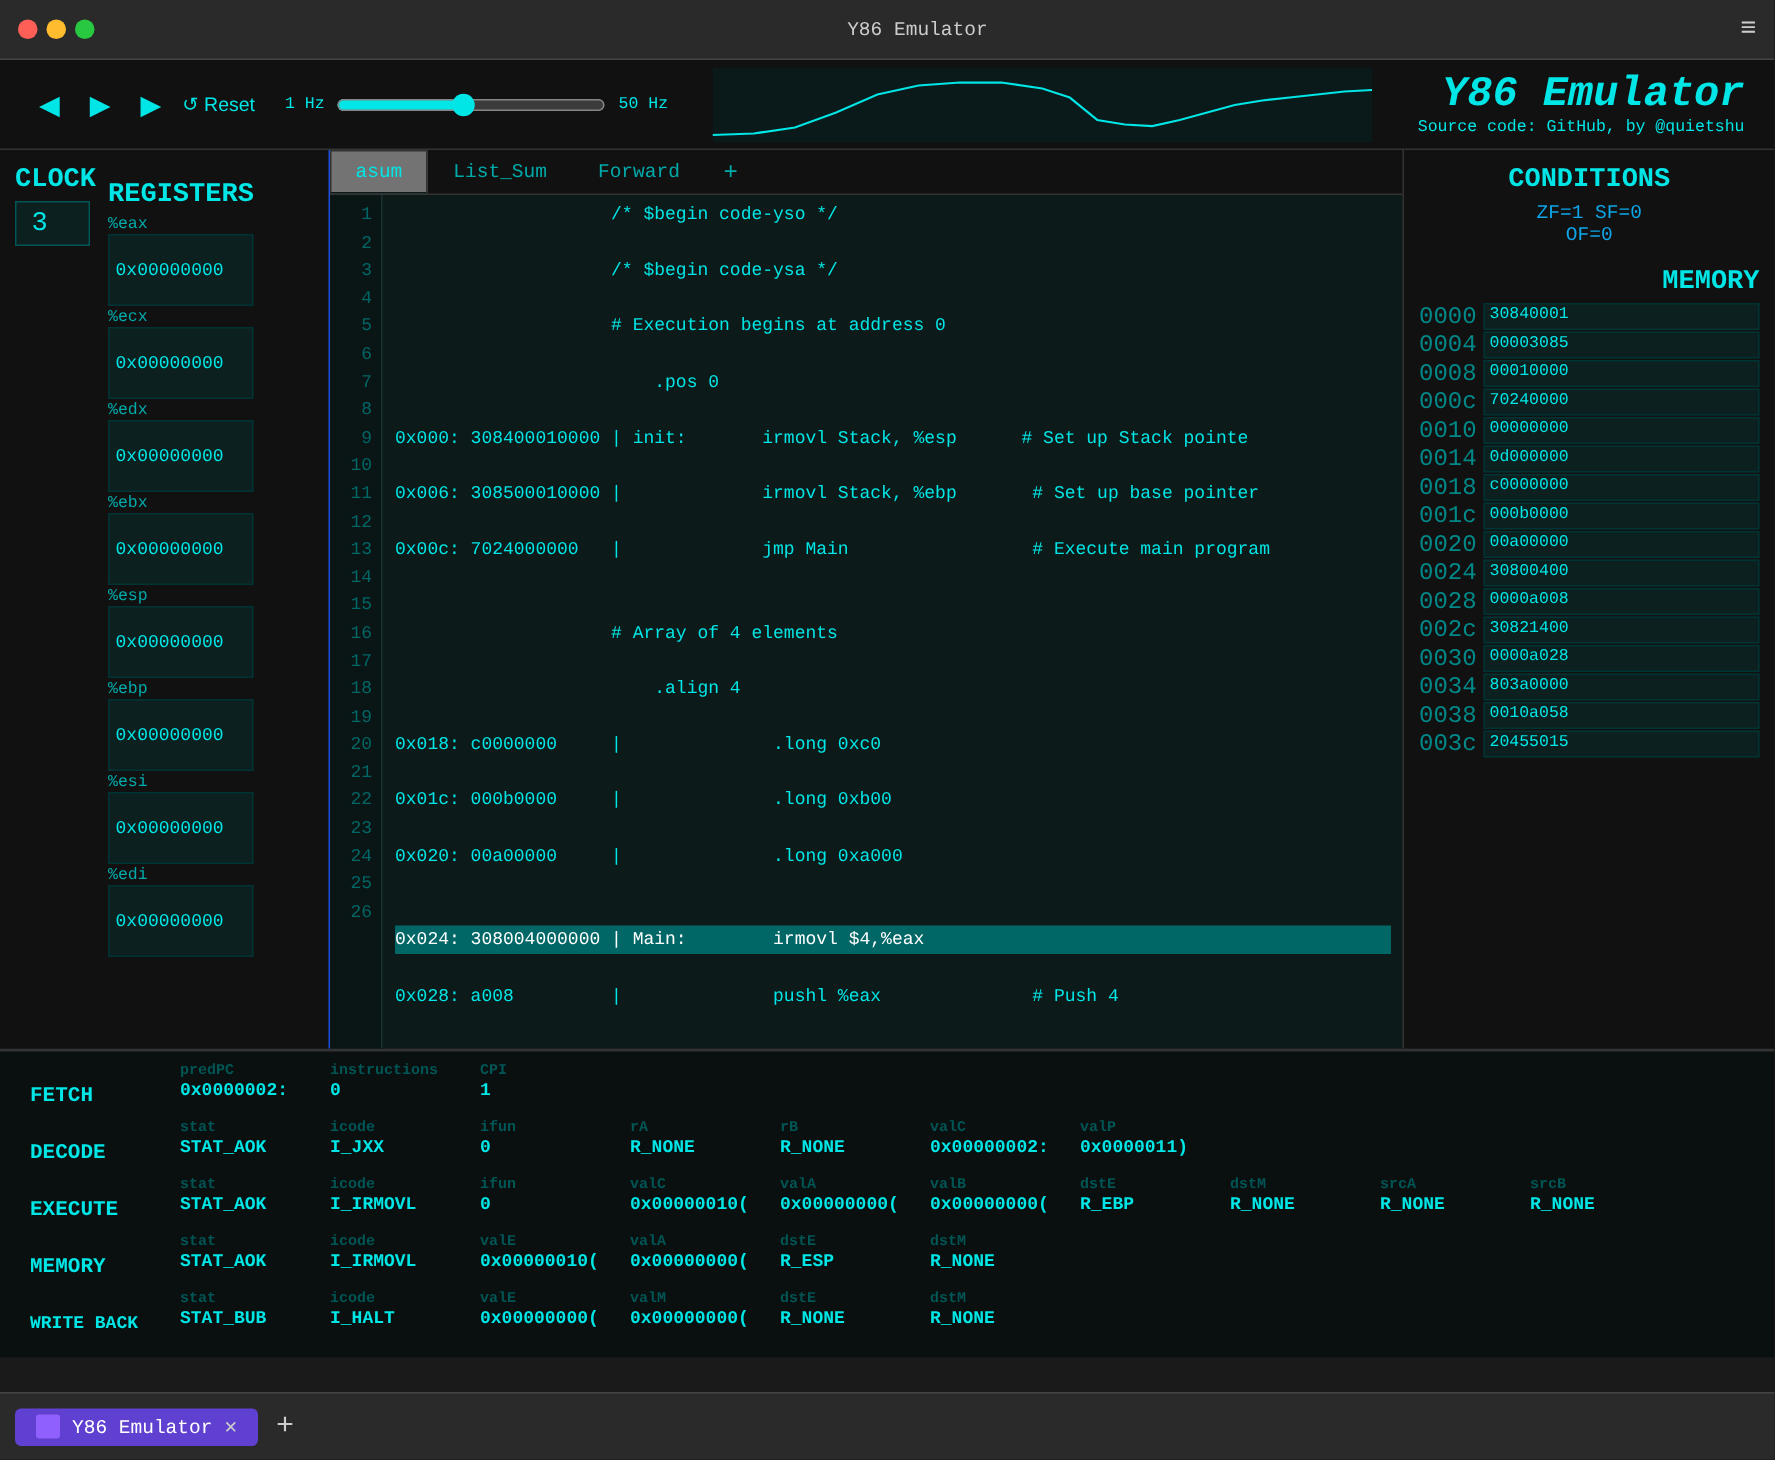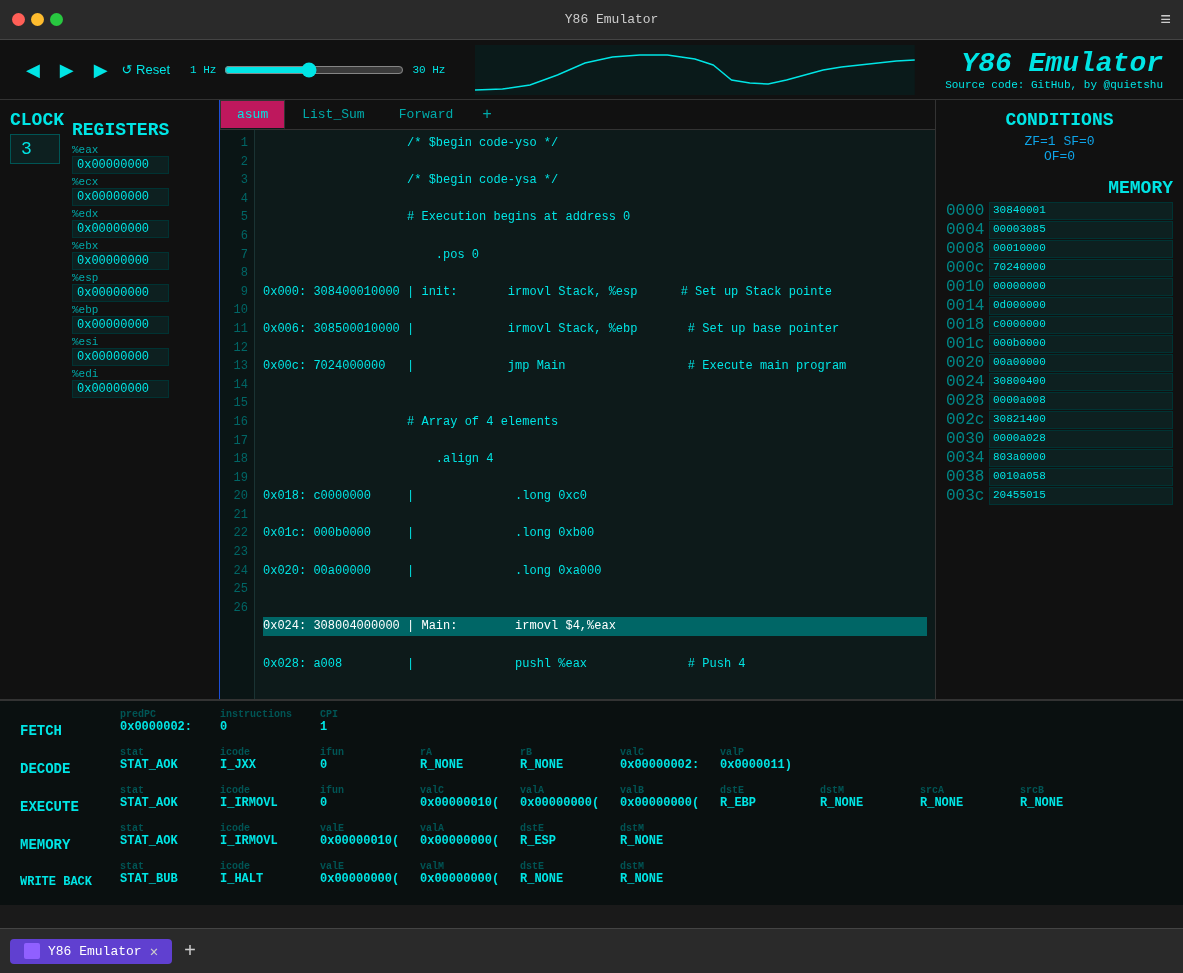--- a/index.html
+++ b/index.html
@@ -110,21 +110,21 @@
       display: inline-block;
       min-width: 50px;
     }
     .registers-section { margin-top: 10px; }
     .reg-row {
       display: flex;
       flex-direction: column;
       margin-bottom: 2px;
     }
     .reg-name { color: #00aaaa; font-size: 11px; }
-    .reg-value { color: #00e5e5; font-size: 12px; background: #0d2020; padding: 1px 4px; border: 1px solid #003333; }
+    .reg-value { color: #00e5e5; font-size: 12px; background: #0d2020; padding: 16px 4px; border: 1px solid #003333; }
 
     
     .center-panel {
       flex: 1;
       background: #0d1a1a;
       display: flex;
       flex-direction: column;
     }
     .tabs-bar {
       display: flex;
@@ -133,21 +133,21 @@
       align-items: center;
     }
     .tab {
       padding: 6px 16px;
       font-size: 13px;
       cursor: pointer;
       color: #00aaaa;
       border: 1px solid transparent;
     }
     .tab.active {
-      background: #be185d;
+      background: #737373;
       color: #00e5e5;
       border: 1px solid #333;
       border-bottom: 1px solid #0d1a1a;
     }
     .tab-add {
       padding: 4px 12px;
       color: #00aaaa;
       cursor: pointer;
       font-size: 16px;
     }
@@ -281,21 +281,21 @@
 <div class="toolbar">
   <div class="toolbar-nav">
     <button class="nav-btn">◀</button>
     <button class="nav-btn">▶</button>
     <button class="nav-btn">▶</button>
     <button class="reset-btn">↺ Reset</button>
   </div>
   <div class="speed-slider-area">
     <span>1 Hz</span>
     <input type="range" class="speed-slider" min="1" max="50" value="24" style="">
-    <span>30 Hz</span>
+    <span>50 Hz</span>
   </div>
   <div class="cpi-curve-area">
     <svg class="cpi-canvas" viewBox="0 0 480 50" preserveAspectRatio="none">
       <text x="4" y="12" fill="#00aaaa" font-size="9" font-family="monospace">CPI Curve</text>
       <rect x="0" y="0" width="480" height="50" fill="#0a1a1a"></rect>
       <polyline points="0,45 30,44 60,40 90,30 120,18 150,12 180,10 210,10 240,14 260,20 280,35 300,38 320,39 340,35 360,30 380,25 400,22 420,20 440,18 460,16 480,15" fill="none" stroke="#00e5e5" stroke-width="1.5"></polyline>
     </svg>
   </div>
   <div class="emulator-title-area">
     <div class="emulator-big-title">Y86 Emulator</div>

